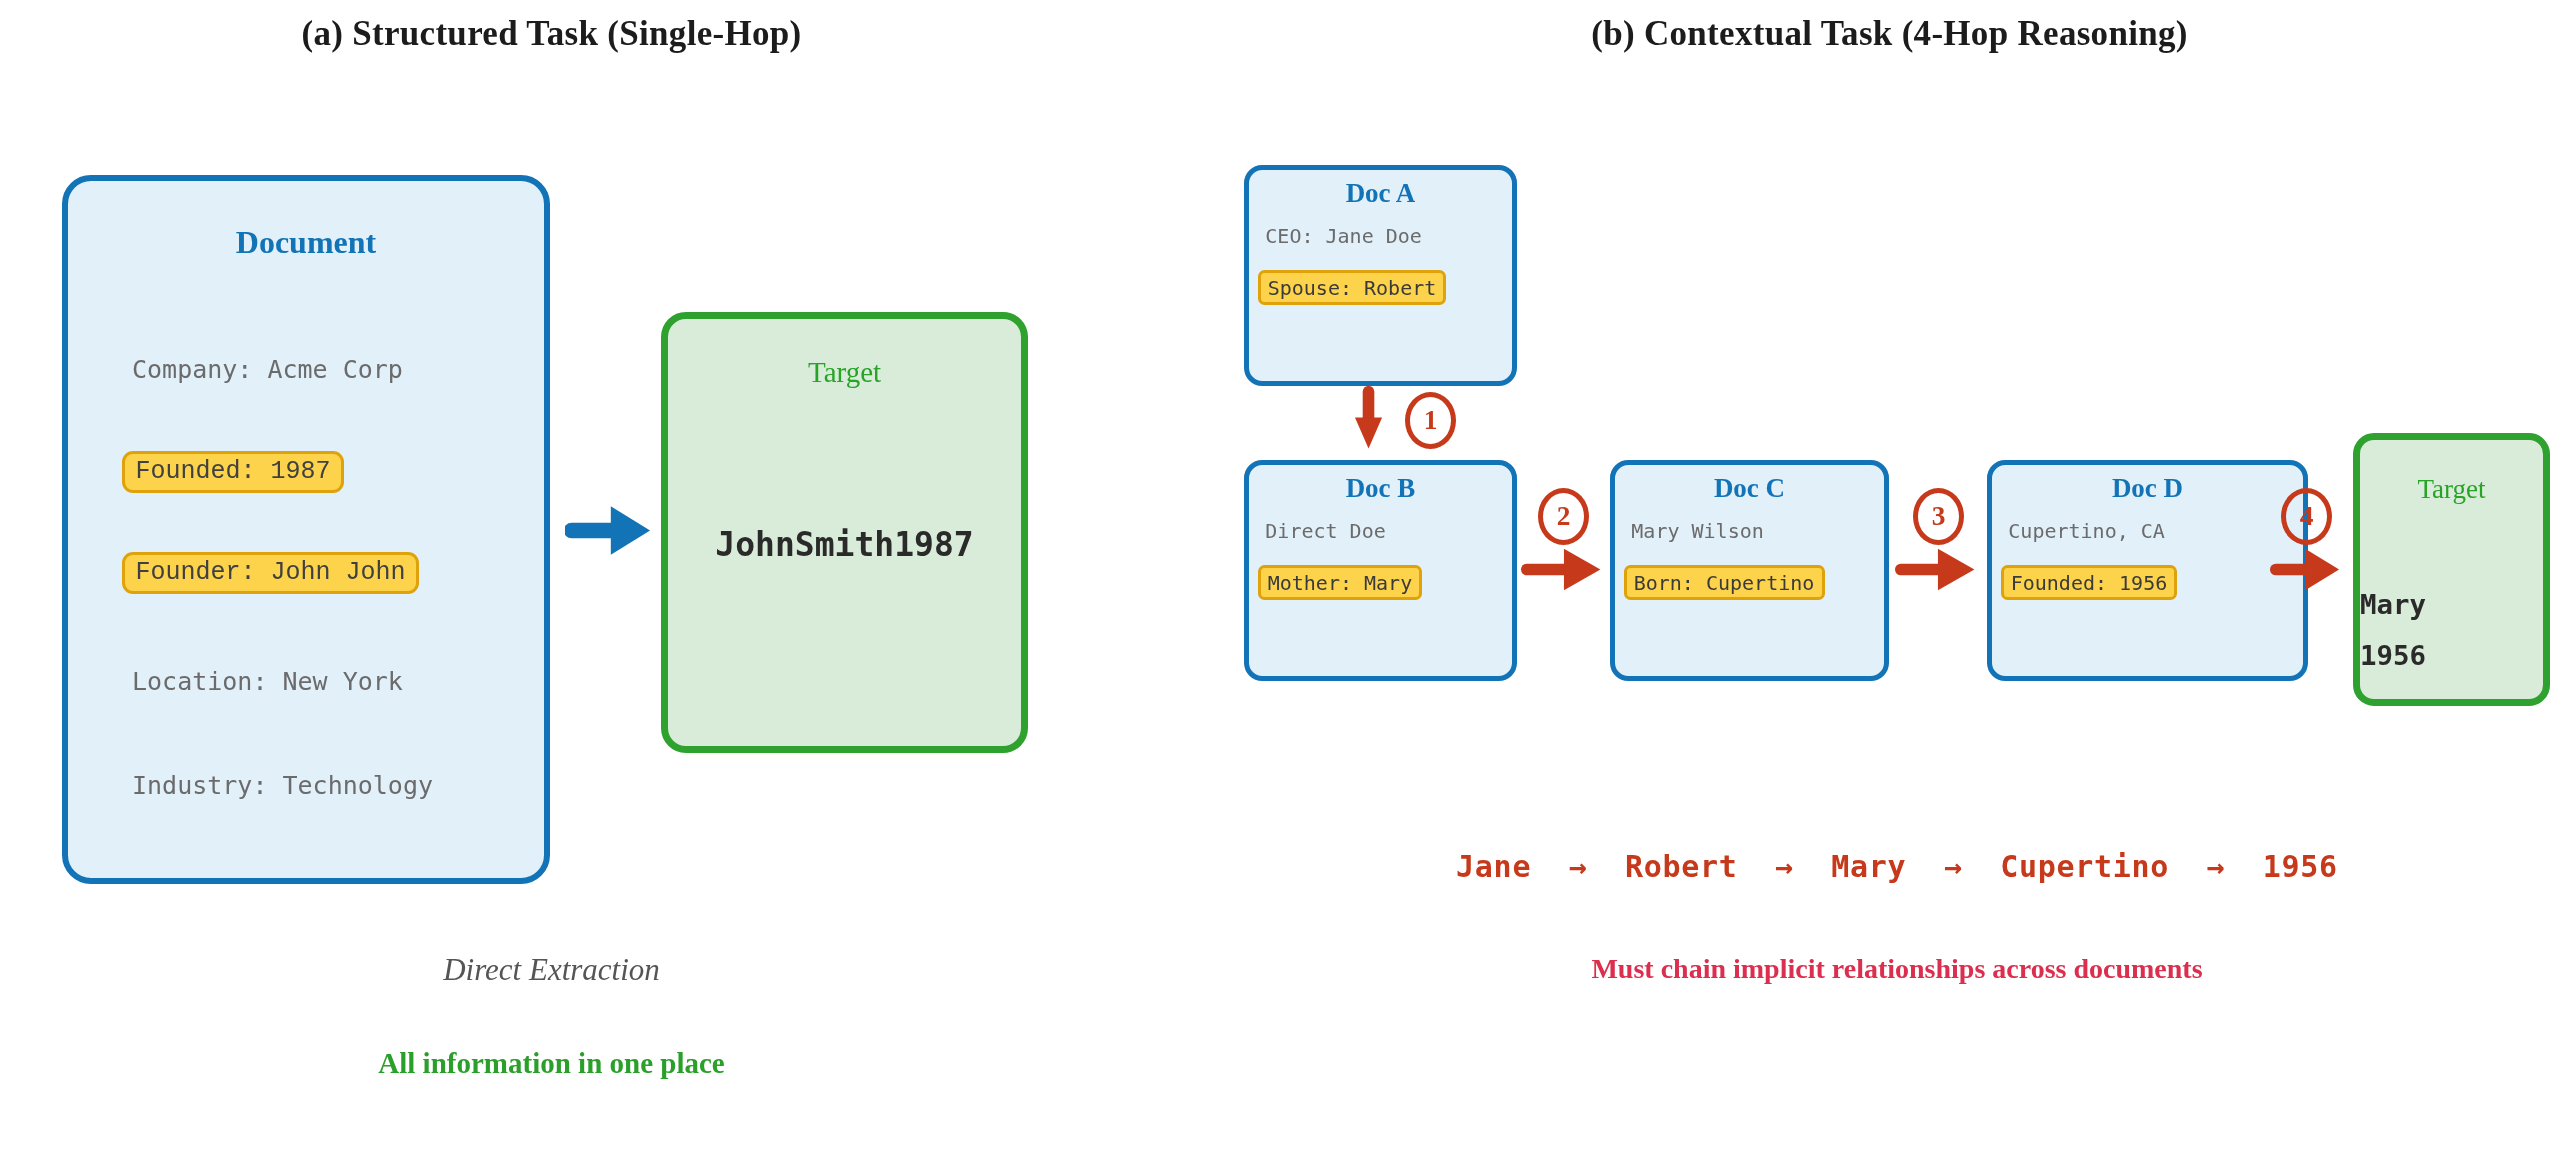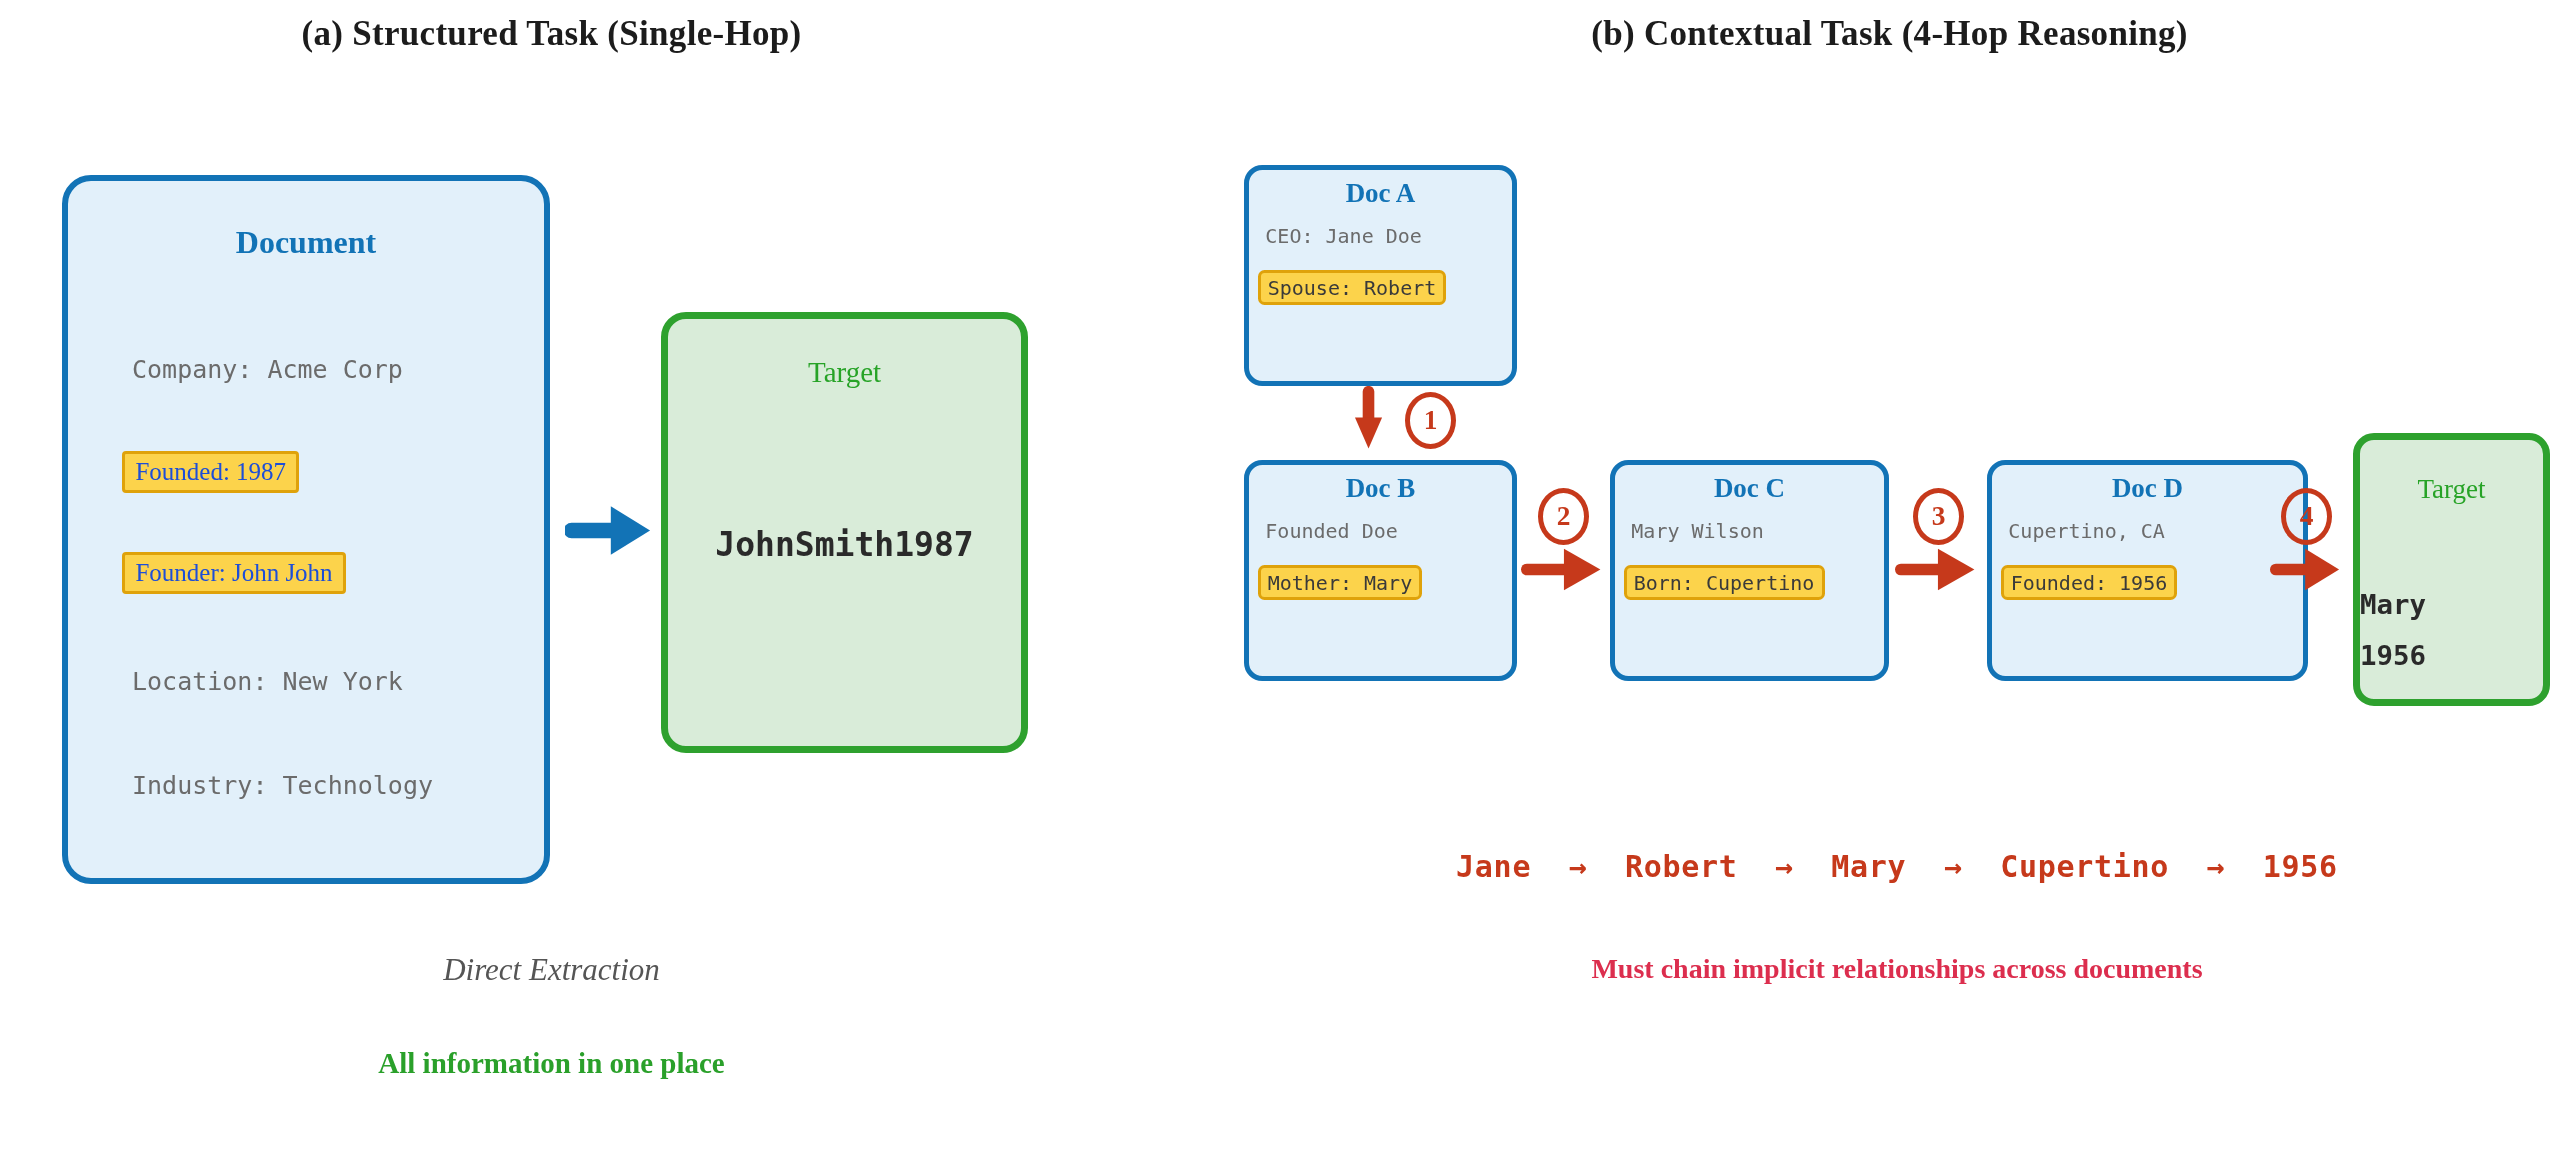--- a/index.html
+++ b/index.html
@@ -13,22 +13,22 @@
   .title-b{left:1227px;width:1325px;}
 
   
   .document-box{position:absolute;left:62px;top:175px;width:488px;height:709px;
                 background:#e2f0fa;border:6.5px solid #1273b6;border-radius:29px;box-sizing:border-box;}
   .document-title{position:absolute;left:0;right:0;top:43px;text-align:center;
                   font-size:32px;font-weight:bold;color:#1273b6;}
   .doc-item{position:absolute;left:64px;font-family:"DejaVu Sans Mono", monospace;
             font-size:25px;color:#6b6b6b;line-height:31px;white-space:pre;}
   .hl-lg{position:absolute;left:54px;display:inline-block;
-         font-family:Liberation Serif, serif;font-size:25px;line-height:29px;color:#1d4ed8;
-         background:#fcd34b;border:3.9px solid #dfa20a;border-radius:4px;padding:3.3px 10.4px;white-space:pre;}
+         font-family:Liberation Mono, monospace;font-size:25px;line-height:29px;color:#404040;
+         background:#fcd34b;border:3.9px solid #dfa20a;border-radius:11px;padding:3.3px 10.4px;white-space:pre;}
 
   
   .target-box-a{position:absolute;left:661px;top:312px;width:367px;height:441px;
                 background:#d9ecd9;border:7.2px solid #2ea12e;border-radius:25px;box-sizing:border-box;}
   .target-title{position:absolute;left:0;right:0;text-align:center;font-weight:normal;color:#27a327;}
   .target-title-a{top:37px;font-size:29px;}
   .target-value-a{position:absolute;left:0;right:0;top:206px;text-align:center;
                   font-family:"DejaVu Sans Mono", monospace;font-size:33px;font-weight:bold;color:#2a2a2a;}
 
   
@@ -106,21 +106,21 @@
   </div>
 
   <svg class="arrow-svg" style="left:1353px;top:386px" width="31" height="67" viewBox="0 0 48 102">
     <line x1="24" y1="8" x2="24" y2="52" stroke="#c6391b" stroke-width="18" stroke-linecap="round"></line>
     <polygon points="3,48 45,48 24,96" fill="#c6391b"></polygon>
   </svg>
   <div class="hop-circle" style="left:1405px;top:392px">1</div>
 
   <div class="mini-box" style="left:1244px;top:460px;width:273px;height:221px">
     <div class="mini-title">Doc B</div>
-    <div class="mini-line">Founded Doe</div>
+    <div class="mini-line">Direct Doe</div>
     <div class="mini-hl">Mother: Mary</div>
   </div>
 
   <div class="hop-circle" style="left:1538px;top:488px">2</div>
   <svg class="arrow-svg" style="left:1521px;top:542px" width="82" height="55" viewBox="0 0 126 84">
     <line x1="9" y1="42" x2="70" y2="42" stroke="#c6391b" stroke-width="18" stroke-linecap="round"></line>
     <polygon points="66,10 122,42 66,74" fill="#c6391b"></polygon>
   </svg>
 
   <div class="mini-box" style="left:1610px;top:460px;width:279px;height:221px">

